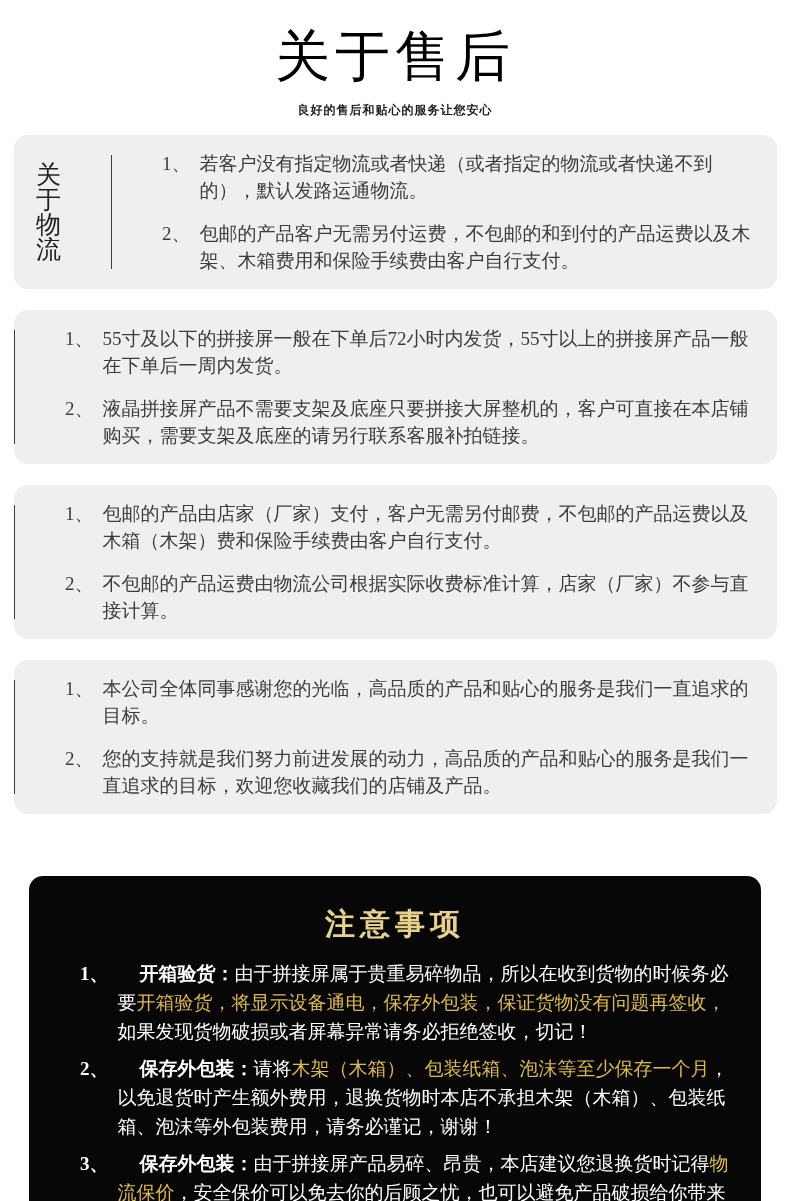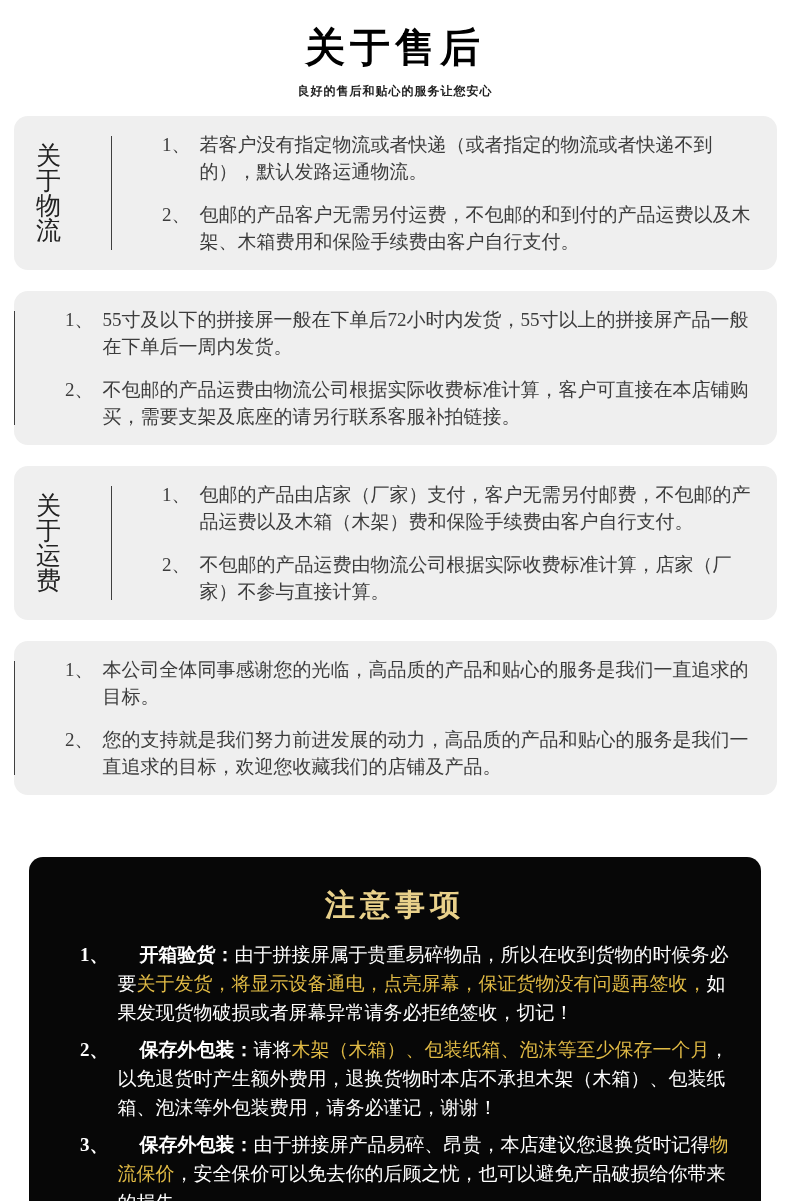--- a/index.html
+++ b/index.html
@@ -20,22 +20,22 @@
   }
   .page{
     width:790px;
     min-height:1201px;
     padding-top:20px;
   }
   
   .hdr{ text-align:center; }
   .hdr h1{
     margin:0 0 8px 0;
-    font-size:40px;
-    font-weight:bold;
+    font-size:55px;
+    font-weight:normal;
     letter-spacing:5px;
     color:#000;
   }
   .hdr .sub{
     margin:0 0 16px 0;
     font-size:12px;
     font-weight:bold;
     letter-spacing:1px;
     color:#1d1d1d;
     font-family:"Liberation Sans","DejaVu Sans",sans-serif;
@@ -143,28 +143,25 @@
       </div>
       <div class="box">
         <div class="divider"></div>
         <div class="box-content">
           <div class="item">
             <span class="num">1、</span>
             <p>55寸及以下的拼接屏一般在下单后72小时内发货，55寸以上的拼接屏产品一般在下单后一周内发货。</p>
           </div>
           <div class="item">
             <span class="num">2、</span>
-            <p>不包邮的产品运费由物流公司根据实际收费标准计算，客户可直接在本店铺购买，需要支架及底座的请另行联系客服补拍链接。</p>
-          </div>
-        </div>
-      </div>
-      <div class="box">
-        <div class="label-col">
-          <div class="v-label">关于运费</div>
-        </div>
+            <p>液晶拼接屏产品不需要支架及底座只要拼接大屏整机的，客户可直接在本店铺购买，需要支架及底座的请另行联系客服补拍链接。</p>
+          </div>
+        </div>
+      </div>
+      <div class="box">
         <div class="divider"></div>
         <div class="box-content">
           <div class="item">
             <span class="num">1、</span>
             <p>包邮的产品由店家（厂家）支付，客户无需另付邮费，不包邮的产品运费以及木箱（木架）费和保险手续费由客户自行支付。</p>
           </div>
           <div class="item">
             <span class="num">2、</span>
             <p>不包邮的产品运费由物流公司根据实际收费标准计算，店家（厂家）不参与直接计算。</p>
           </div>
@@ -183,21 +180,21 @@
           </div>
         </div>
       </div>
     </main>
 
   <section class="notice">
     <h2>注意事项</h2>
     <div id="notice-items">
         <div class="n-item">
           <span class="num">1、</span>
-          <p><span class="head">开箱验货：</span><span>由于拼接屏属于贵重易碎物品，所以在收到货物的时候务必要</span><span class="gold">关于发货，将显示设备通电，点亮屏幕，保证货物没有问题再签收，</span><span>如果发现货物破损或者屏幕异常请务必拒绝签收，切记！</span></p>
+          <p><span class="head">开箱验货：</span><span>由于拼接屏属于贵重易碎物品，所以在收到货物的时候务必要</span><span class="gold">开箱验货，将显示设备通电，保存外包装，保证货物没有问题再签收，</span><span>如果发现货物破损或者屏幕异常请务必拒绝签收，切记！</span></p>
         </div>
         <div class="n-item">
           <span class="num">2、</span>
           <p><span class="head">保存外包装：</span><span>请将</span><span class="gold">木架（木箱）、包装纸箱、泡沫等至少保存一个月</span><span>，以免退货时产生额外费用，退换货物时本店不承担木架（木箱）、包装纸箱、泡沫等外包装费用，请务必谨记，谢谢！</span></p>
         </div>
         <div class="n-item">
           <span class="num">3、</span>
           <p><span class="head">保存外包装：</span><span>由于拼接屏产品易碎、昂贵，本店建议您退换货时记得</span><span class="gold">物流保价</span><span>，安全保价可以免去你的后顾之忧，也可以避免产品破损给你带来的损失。</span></p>
         </div>
       </div>

